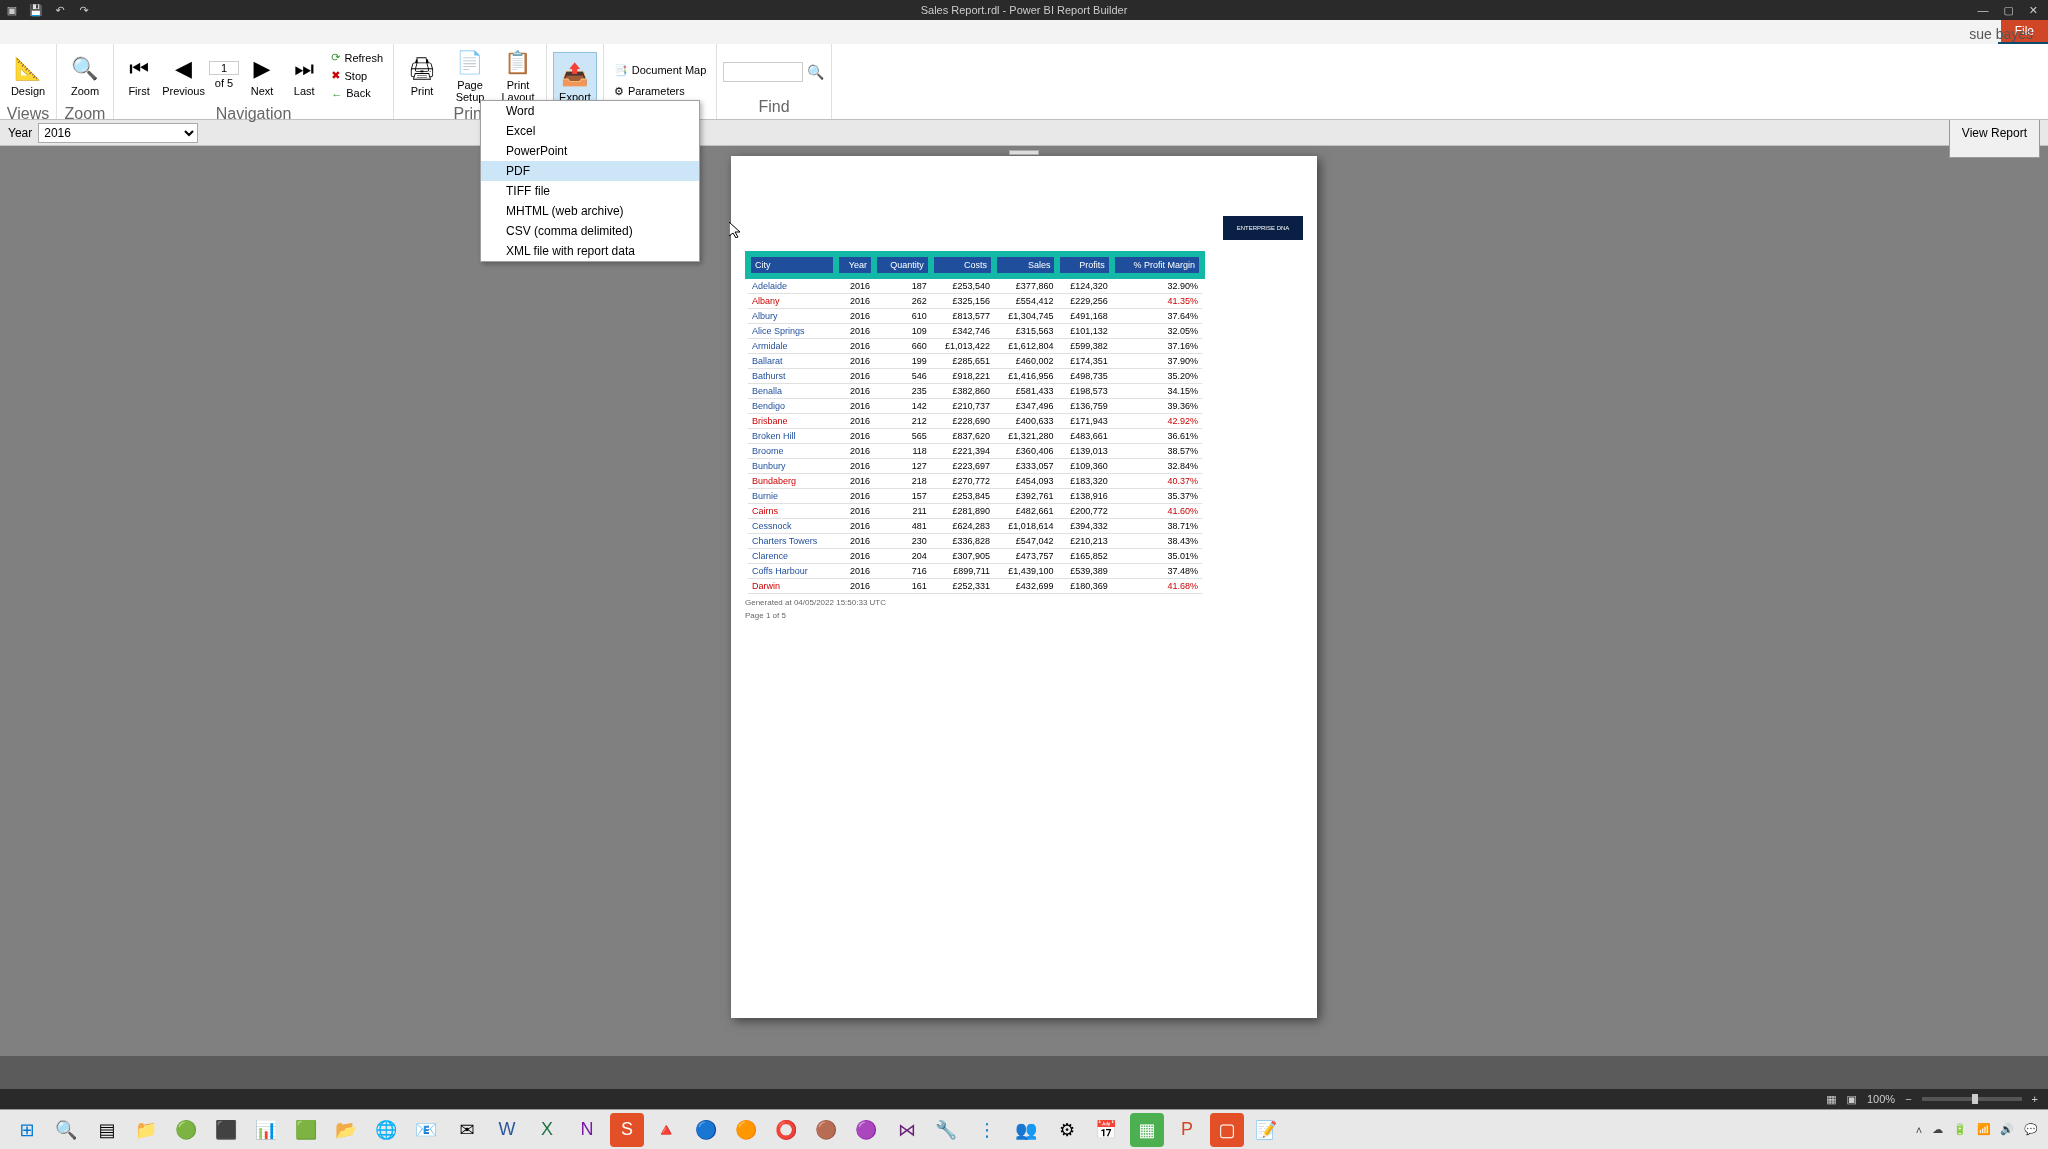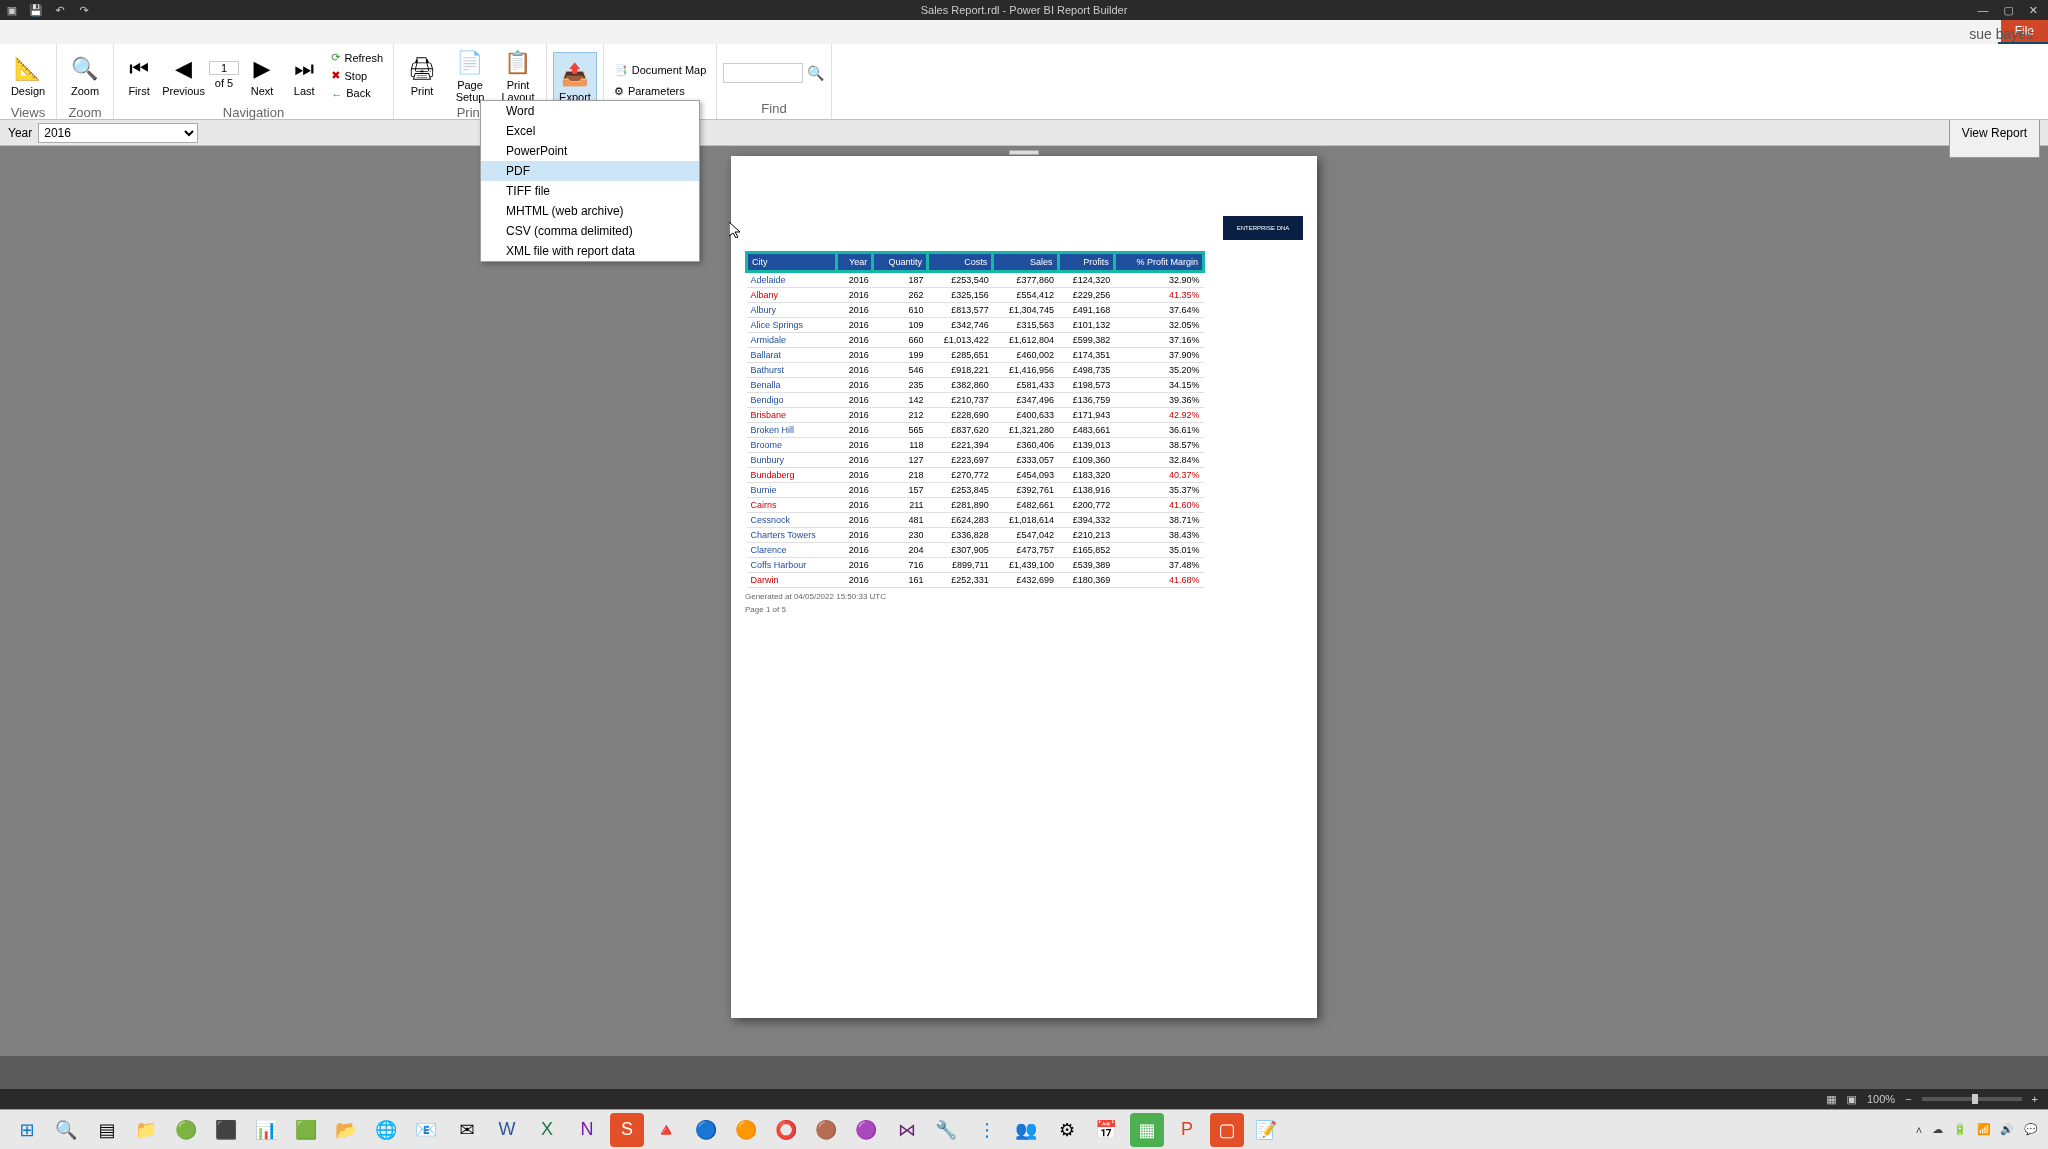--- a/index.html
+++ b/index.html
@@ -13,21 +13,21 @@
 
 .tabs { background: #f3f3f3; height: 24px; display: flex; align-items: flex-end; flex-direction: column; }
 .tab { padding: 4px 14px; font-size: 12px; cursor: pointer; }
 .tab.file { background: #d04727; color: white; }
 .tab.active { background: #1d4ed8; border-top: 4px solid #0c4a6e; font-style: italic; }
 .user-name { position: absolute; right: 15px; top: 26px; font-size: 14px; color: #555; }
 
 .ribbon { background: white; height: 76px; border-bottom: 1px solid #c0c0c0; display: flex; position: relative; }
 .ribbon-group { border-right: 1px solid #e0e0e0; padding: 2px 6px; display: flex; flex-direction: column; }
 .ribbon-group-content { flex: 1; display: flex; align-items: center; gap: 4px; }
-.ribbon-group-label { text-align: center; font-size: 13px; color: #666; padding: 1px 0; }
+.ribbon-group-label { text-align: center; font-size: 16px; color: #666; padding: 1px 0; }
 .ribbon-btn-large { display: flex; flex-direction: column; align-items: center; justify-content: center; width: 44px; height: 58px; cursor: pointer; font-size: 11px; }
 .ribbon-btn-large.active { background: #cde6f7; border: 1px solid #92c0e0; }
 .ribbon-icon { width: 32px; height: 32px; display: flex; align-items: center; justify-content: center; font-size: 22px; }
 .ribbon-btn-small { display: flex; align-items: center; gap: 4px; font-size: 11px; padding: 2px 4px; cursor: pointer; }
 .page-input { width: 30px; font-size: 11px; text-align: center; border: 1px solid #ccc; }
 .find-input { width: 80px; border: 1px solid #ccc; height: 20px; font-size: 11px; }
 
 .export-menu { position: absolute; top: 100px; left: 480px; width: 220px; background: white; border: 1px solid #a0a0a0; box-shadow: 2px 2px 5px rgba(0,0,0,0.3); z-index: 100; }
 .export-item { padding: 3px 25px; font-size: 12px; cursor: pointer; }
 .export-item.hover { background: #cde6f7; }
@@ -36,21 +36,21 @@
 .param-label { font-size: 12px; margin-right: 6px; }
 .param-select { font-size: 12px; width: 160px; border: 1px solid #aaa; background: white; padding: 1px; }
 .view-report-btn { margin-left: auto; padding: 17px 12px; font-size: 12px; background: #f0f0f0; border: 1px solid #999; cursor: pointer; }
 
 .canvas-area { background: #808080; height: 910px; display: flex; justify-content: center; padding-top: 10px; overflow: hidden; }
 .report-page { background: white; width: 586px; height: 862px; box-shadow: 3px 3px 10px rgba(0,0,0,0.5); padding: 10px 14px; position: relative; }
 .tab-indicator { position: absolute; top: -6px; left: 50%; transform: translateX(-50%); width: 30px; height: 5px; background: #ddd; border: 1px solid #aaa; }
 .logo-box { position: absolute; right: 14px; top: 60px; width: 80px; height: 24px; background: #0a1f44; color: white; font-size: 6px; display: flex; align-items: center; justify-content: center; }
 
 .report-table { width: 460px; margin-top: 85px; border-collapse: collapse; font-size: 9px; }
-.report-table th { background: #1f4e9c; color: white; padding: 3px 4px; text-align: right; border: 3px solid #14b8a6; font-weight: normal; }
+.report-table th { background: #1f4e9c; color: white; padding: 3px 4px; text-align: right; border: 6px solid #14b8a6; font-weight: normal; }
 .report-table th:first-child { text-align: left; }
 .report-table td { padding: 2px 4px; text-align: right; border-bottom: 1px solid #e0e0e0; }
 .report-table td:first-child { text-align: left; color: #1f4e9c; }
 .report-table td.red { color: #c00; }
 .report-footer { text-align: left; font-size: 8px; color: #666; margin-top: 4px; }
 
 .statusbar { position: absolute; bottom: 40px; left: 0; right: 0; height: 20px; background: #2a2a2a; color: #ccc; font-size: 11px; display: flex; align-items: center; justify-content: flex-end; padding: 0 10px; gap: 10px; }
 .zoom-slider { width: 100px; height: 4px; background: #555; position: relative; }
 .zoom-thumb { position: absolute; left: 50%; top: -3px; width: 6px; height: 10px; background: #ccc; }
 

